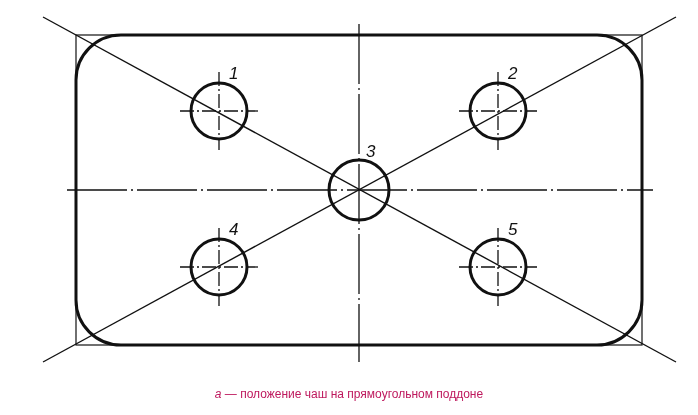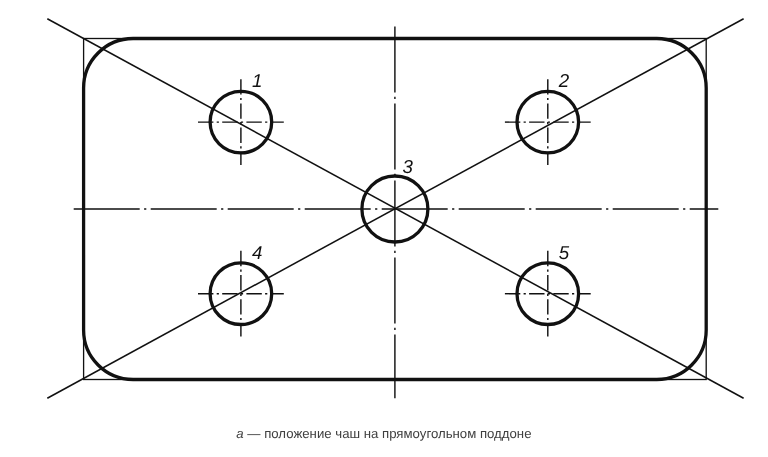--- a/index.html
+++ b/index.html
@@ -1,20 +1,20 @@
 <!DOCTYPE html>
 <html><head>
   <meta charset="utf-8">
   <style>
     html, body { margin: 0; padding: 0; background: #ffffff; }
     body { width: 698px; height: 415px; position: relative; overflow: hidden; font-family: "Liberation Sans", sans-serif; }
     #diagram { position: absolute; left: 0; top: 0; }
     .caption {
       position: absolute; left: 0; width: 698px; top: 387px;
-      text-align: center; font-size: 12px; color: #404040;
+      text-align: center; font-size: 12px; color: #be185d;
       font-family: "Liberation Sans", sans-serif;
     }
     .caption .lead { font-style: italic; }
     .lbl { font-family: "Liberation Sans", sans-serif; font-style: italic; font-size: 17px; fill: #111; }
   </style>
 </head>
 <body>
 
 <svg id="diagram" width="698" height="380" viewBox="0 0 698 380" xmlns="http://www.w3.org/2000/svg">
 

